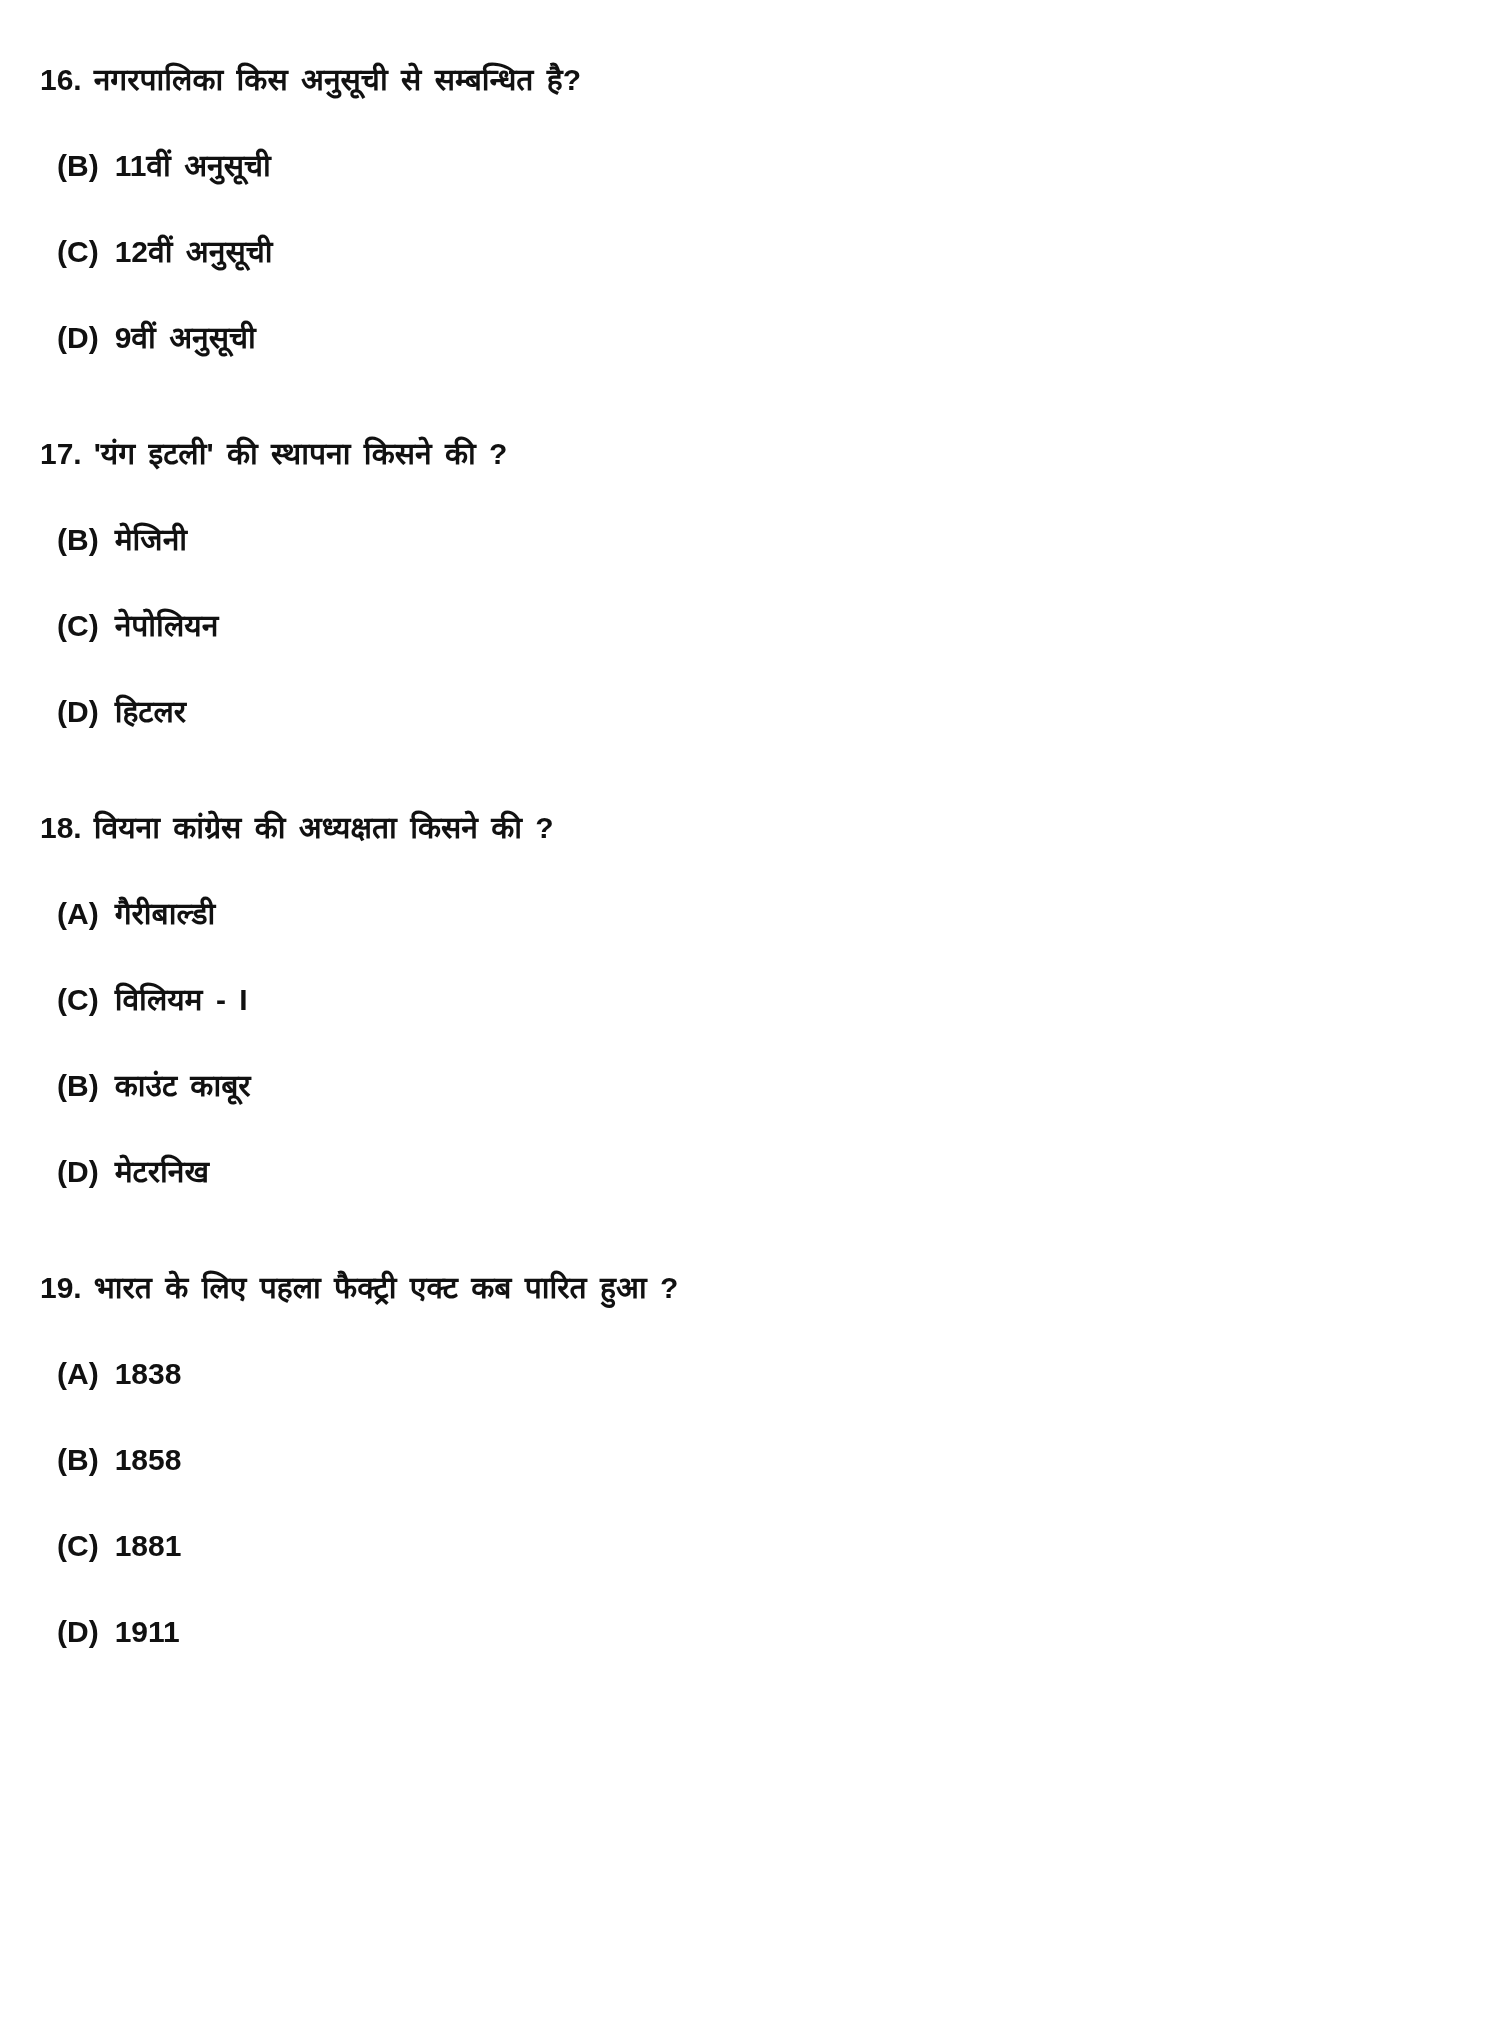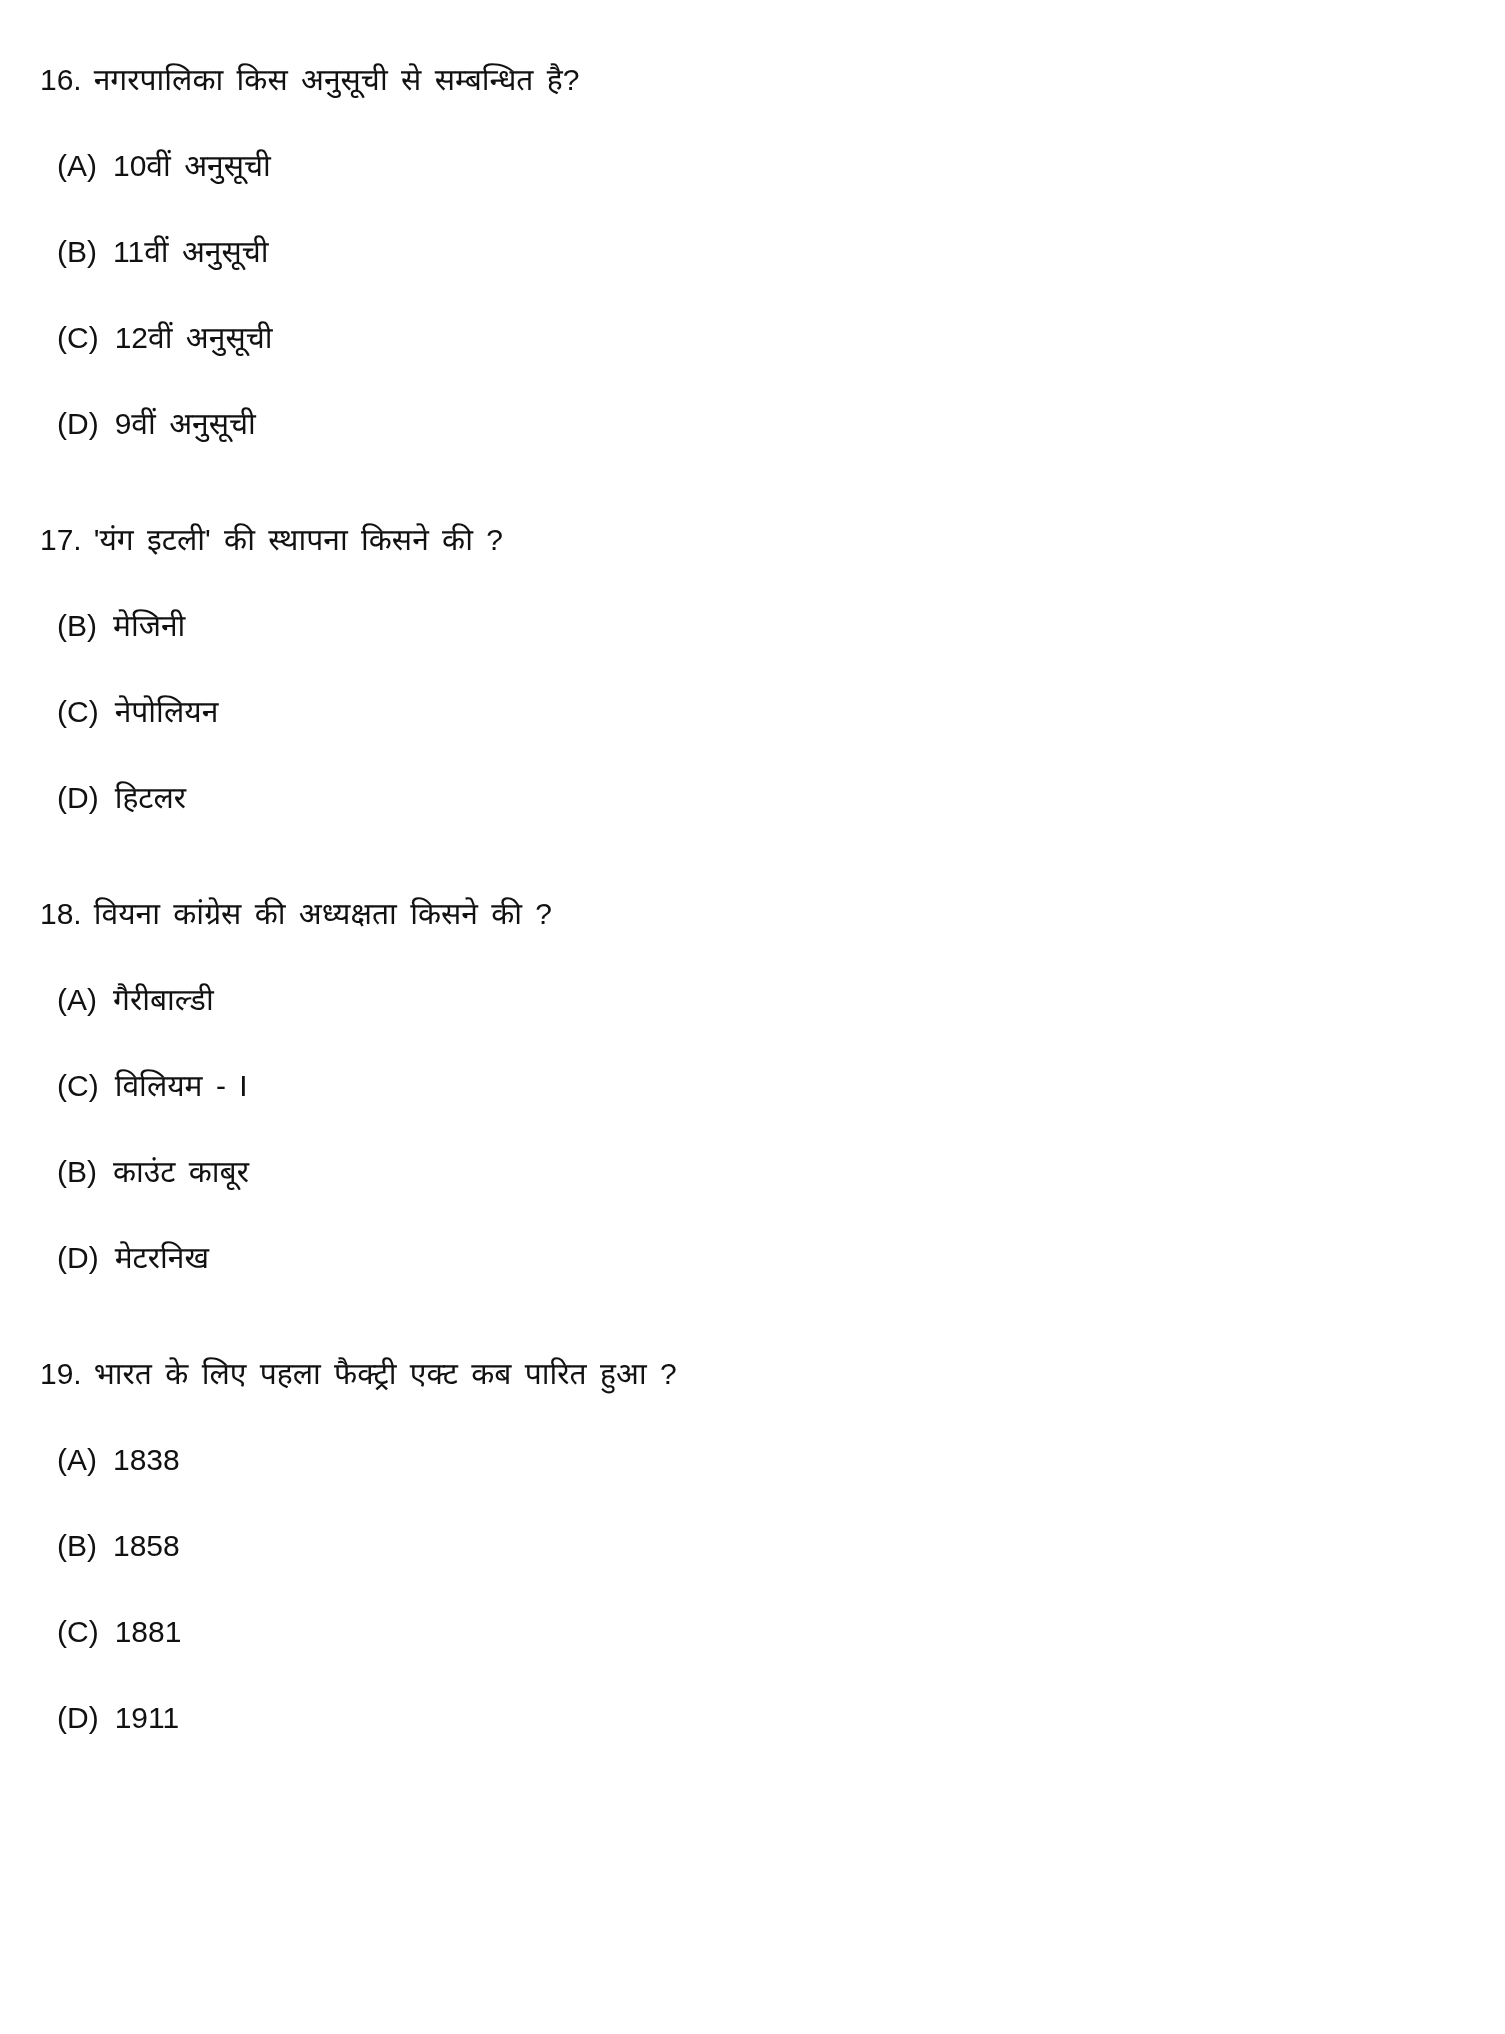--- a/index.html
+++ b/index.html
@@ -22,20 +22,21 @@
   }
   .question-block:last-child {
     margin-bottom: 6px;
   }
   .line {
     font-size: 30px;
     line-height: 44px;
     margin: 0 0 42px 0;
     white-space: nowrap;
     word-spacing: 5px;
+    font-weight: bold;
   }
   .line:last-child {
     margin-bottom: 0;
   }
   .q-number {
     display: inline-block;
     margin-right: 12px;
   }
   .option-line {
     padding-left: 17px;
@@ -46,23 +47,20 @@
   }
 </style>
 </head>
 <body>
 
 <div class="page">
 
   <div class="question-block">
     <div class="line">
       <span class="q-number">16.</span><span>नगरपालिका किस अनुसूची से सम्बन्धित है?</span>
-    </div>
-    <div class="line option-line">
-      <span class="opt-label">(A)</span><span>10वीं अनुसूची</span>
     </div>
     <div class="line option-line">
       <span class="opt-label">(B)</span><span>11वीं अनुसूची</span>
     </div>
     <div class="line option-line">
       <span class="opt-label">(C)</span><span>12वीं अनुसूची</span>
     </div>
     <div class="line option-line">
       <span class="opt-label">(D)</span><span>9वीं अनुसूची</span>
     </div>

